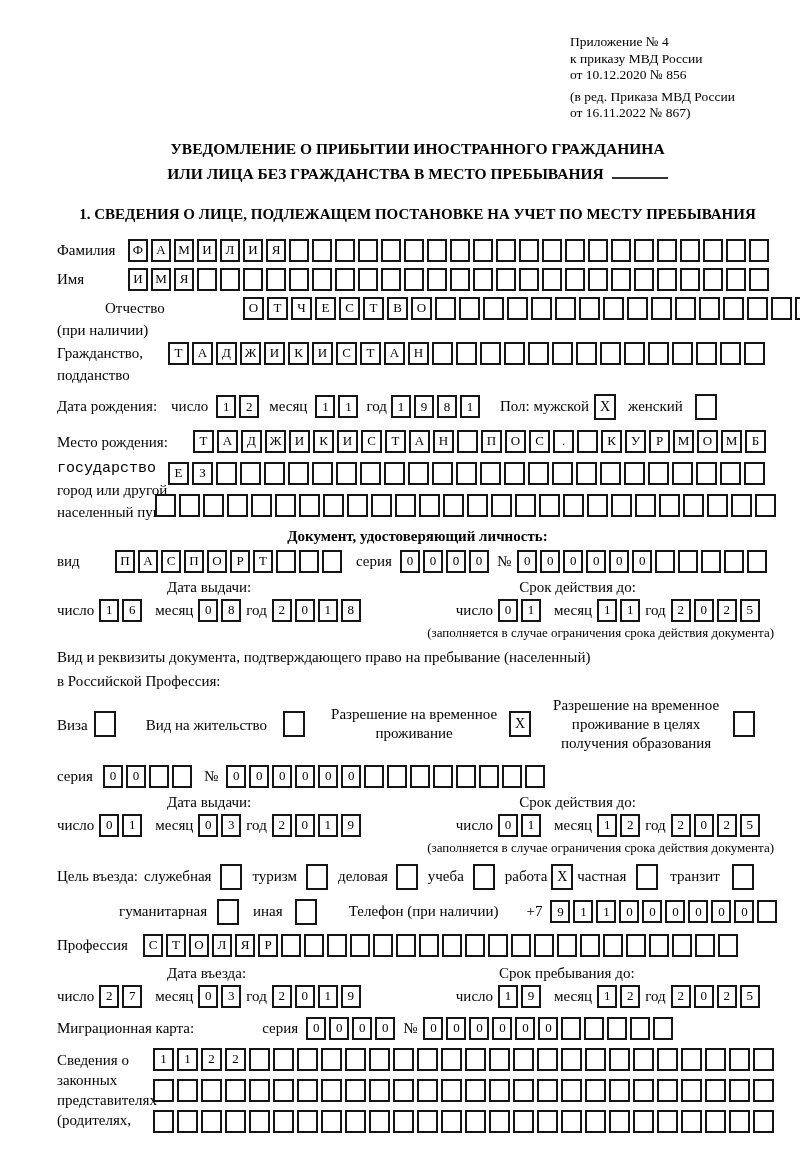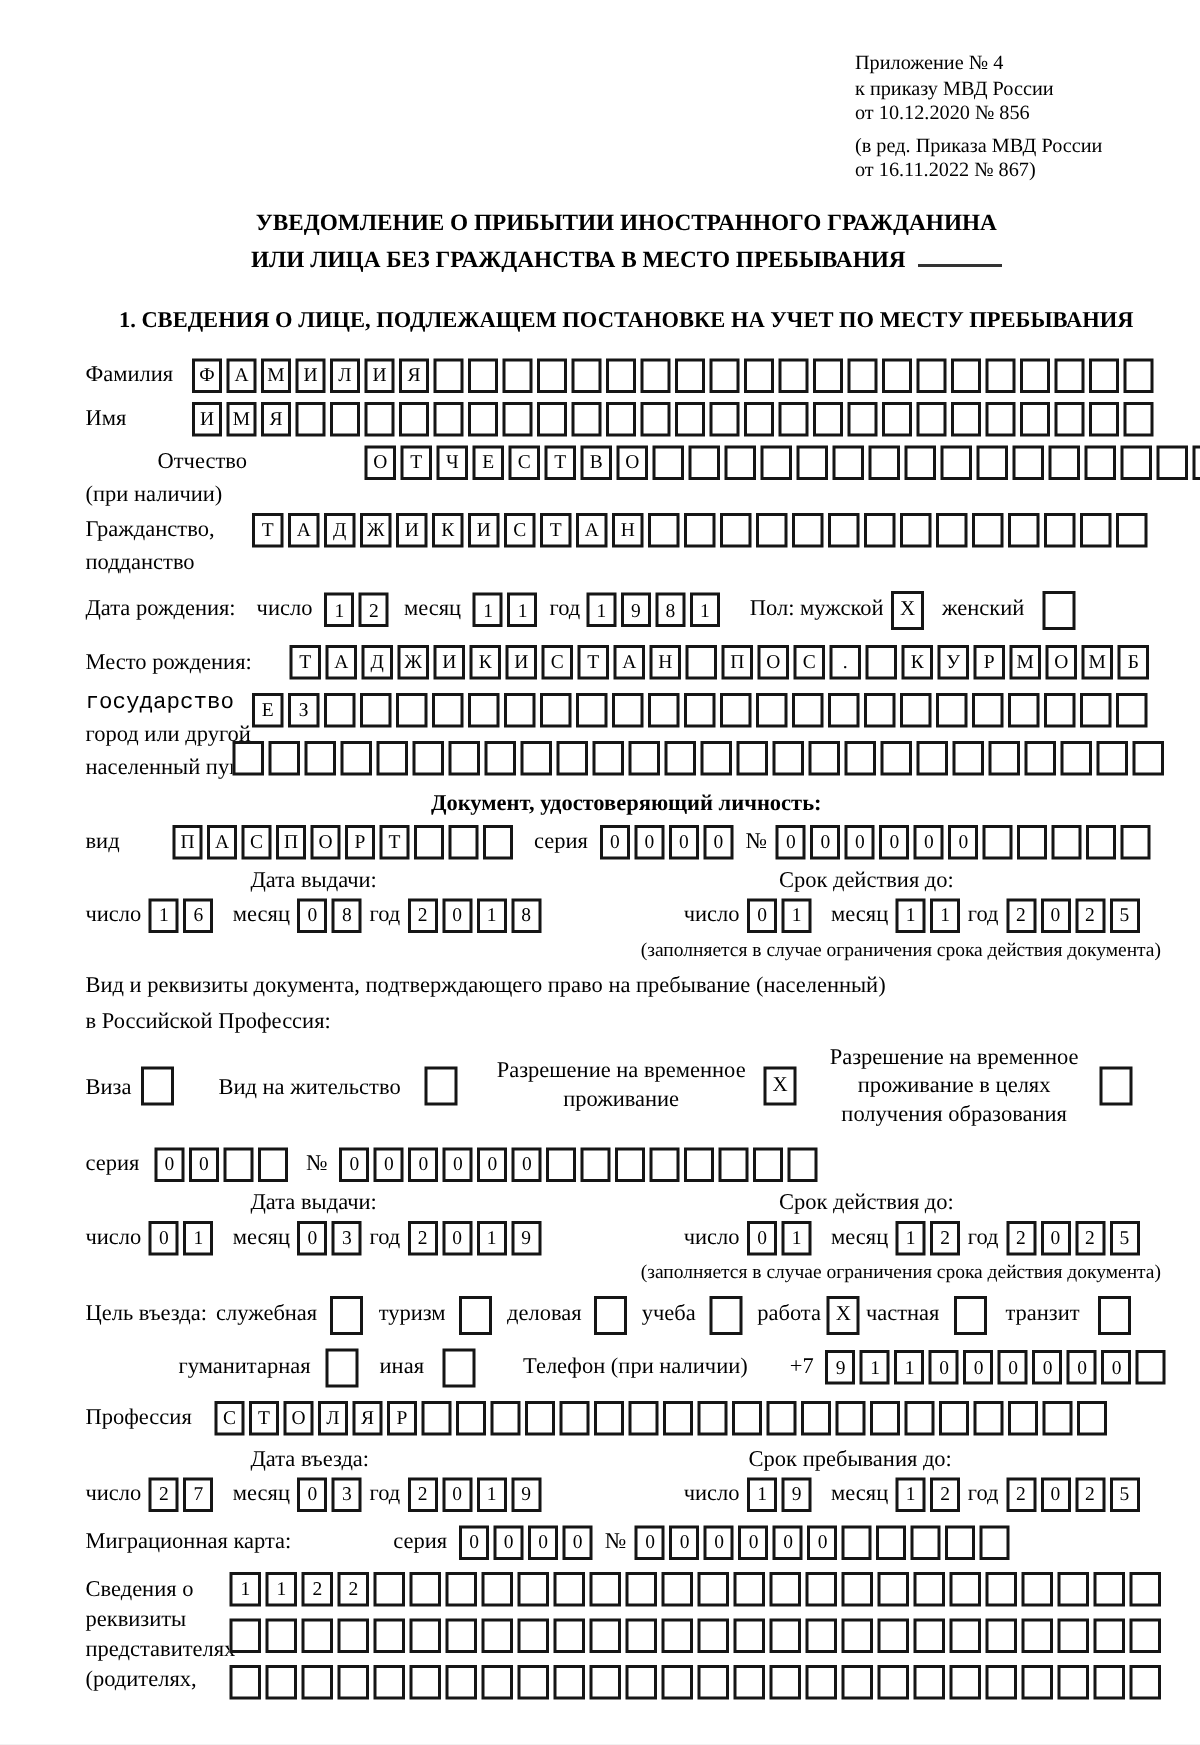--- a/index.html
+++ b/index.html
@@ -611,21 +611,21 @@
         <div class="cell"></div>
         <div class="cell"></div>
         <div class="cell"></div>
         <div class="cell"></div>
         <div class="cell"></div>
       </span>
   </div>
 
   <div style="position:relative;height:122px;margin-top:8px;">
     <span class="abs lbl" style="left:0;top:4px;">Сведения о</span>
-    <span class="abs lbl" style="left:0;top:24px;">реквизиты</span>
+    <span class="abs lbl" style="left:0;top:24px;">законных</span>
     <span class="abs lbl" style="left:0;top:44px;">представителях</span>
     <span class="abs lbl" style="left:0;top:64px;">(родителях,</span>
 
     <span class="abs cells w" style="left:96px;top:0;">
         <div class="cell">1</div>
         <div class="cell">1</div>
         <div class="cell">2</div>
         <div class="cell">2</div>
         <div class="cell"></div>
         <div class="cell"></div>

